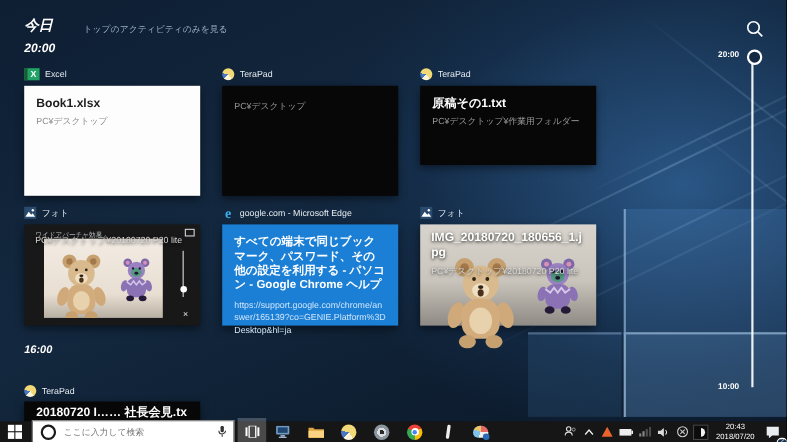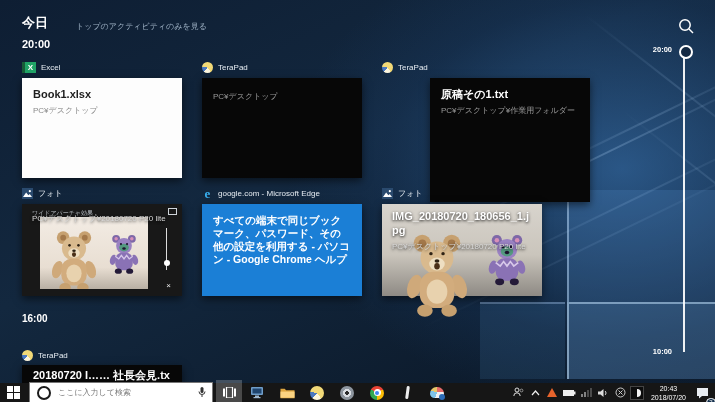--- a/index.html
+++ b/index.html
@@ -6,21 +6,21 @@
   #screen{position:relative;width:715px;height:402px;overflow:hidden;
     font-family:"Liberation Sans","DejaVu Sans",sans-serif;-webkit-font-smoothing:antialiased;}
   
   .bg{position:absolute;inset:0;
     background:
       radial-gradient(ellipse 430px 310px at 87% 42%, rgba(64,130,200,.55), rgba(30,70,120,.22) 55%, rgba(10,22,40,0) 78%),
       linear-gradient(155deg,#0e1e33 0%,#13283f 42%,#0a1625 100%);}
   .beam{position:absolute;height:2px;background:linear-gradient(90deg,transparent,rgba(170,205,240,.55),transparent);}
   .pane{position:absolute;}
   
-  .t-label{position:absolute;color:#fff;font-weight:bold;}
+  .t-label{position:absolute;color:#fff;font-weight:bold;font-style:italic;}
   .link{position:absolute;color:#9db0c3;font-size:8px;cursor:pointer;}
   
   .card-head{position:absolute;display:flex;align-items:center;gap:5px;height:13px;
     color:#e6ecf2;font-size:8px;white-space:nowrap;}
   .app-icon{width:11px;height:11px;flex:0 0 auto;display:flex;align-items:center;justify-content:center;}
   .card{position:absolute;width:160px;box-shadow:0 3px 8px rgba(0,0,0,.55);cursor:pointer;box-sizing:border-box;}
   .card.white{background:#fdfdfd;}
   .card.black{background:#070707;}
   .card.blue{background:#1b7fd6;}
   .c-title{font-size:11px;font-weight:bold;line-height:1.25;word-break:break-all;}
@@ -124,21 +124,21 @@
     <span>TeraPad</span>
   </div>
   <div class="card black pad" style="left:202px;top:78px;height:100px;">
     <div class="c-sub" style="color:#9a9a9a;">PC¥デスクトップ</div>
   </div>
 
   <div class="card-head" style="left:382px;top:61px;">
     <span class="app-icon" style="border-radius:50%;background:conic-gradient(#f2d977 0 40%,#fdf6dd 0 62%,#4a78c0 0 78%,#f2d977 0);"></span>
     <span>TeraPad</span>
   </div>
-  <div class="card black pad" style="left:382px;top:78px;height:124px;margin-left:48px;">
+  <div class="card black pad" style="left:382px;top:78px;height:72px;">
     <div class="c-title" style="color:#fff;">原稿その1.txt</div>
     <div class="c-sub" style="color:#9a9a9a;">PC¥デスクトップ¥作業用フォルダー</div>
   </div>
 
   <div class="card-head" style="left:22px;top:187px;">
     <span class="app-icon" style="background:#2a4a6e;">
       <svg width="9" height="9" viewBox="0 0 10 10">
           <path d="M0 9 L3.5 4 L6 7 L7.5 5.5 L10 9 Z" fill="#fff"></path>
           <circle cx="7.6" cy="2.4" r="1.2" fill="#fff"></circle>
         </svg>
@@ -163,20 +163,21 @@
       <div class="c-sub">PC¥デスクトップ¥20180720 P20 lite</div>
     </div>
   </div>
 
   <div class="card-head" style="left:202px;top:187px;">
     <span class="app-icon" style="color:#38b0f0;font-size:13px;font-weight:bold;font-family:'Liberation Serif',serif;">e</span>
     <span>google.com - Microsoft Edge</span>
   </div>
   <div class="card blue pad" style="left:202px;top:204px;height:92px;">
     <div class="c-title" style="color:#fff;font-size:10.5px;">すべての端末で同じブックマーク、パスワード、その他の設定を利用する - パソコン - Google Chrome ヘルプ</div>
+    <div class="c-sub" style="color:#cfe6fb;font-size:8px;line-height:1.45;margin-top:5px;word-break:break-all;">https://support.google.com/chrome/answer/165139?co=GENIE.Platform%3DDesktop&amp;hl=ja</div>
   </div>
 
   <div class="card-head" style="left:382px;top:187px;">
     <span class="app-icon" style="background:#2a4a6e;">
       <svg width="9" height="9" viewBox="0 0 10 10">
           <path d="M0 9 L3.5 4 L6 7 L7.5 5.5 L10 9 Z" fill="#fff"></path>
           <circle cx="7.6" cy="2.4" r="1.2" fill="#fff"></circle>
         </svg>
     </span>
     <span>フォト</span>

